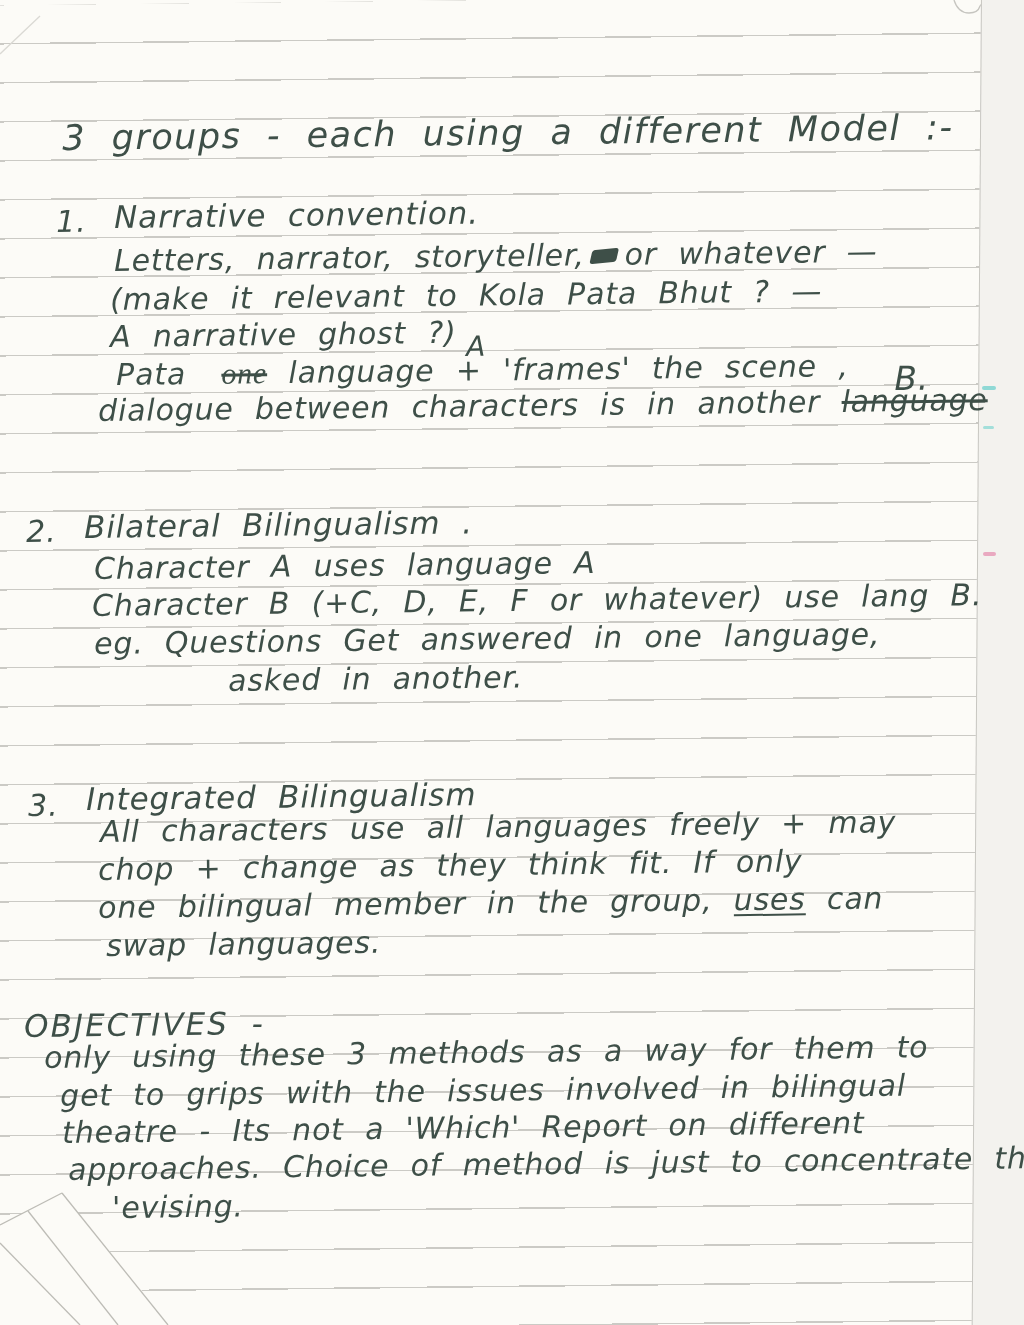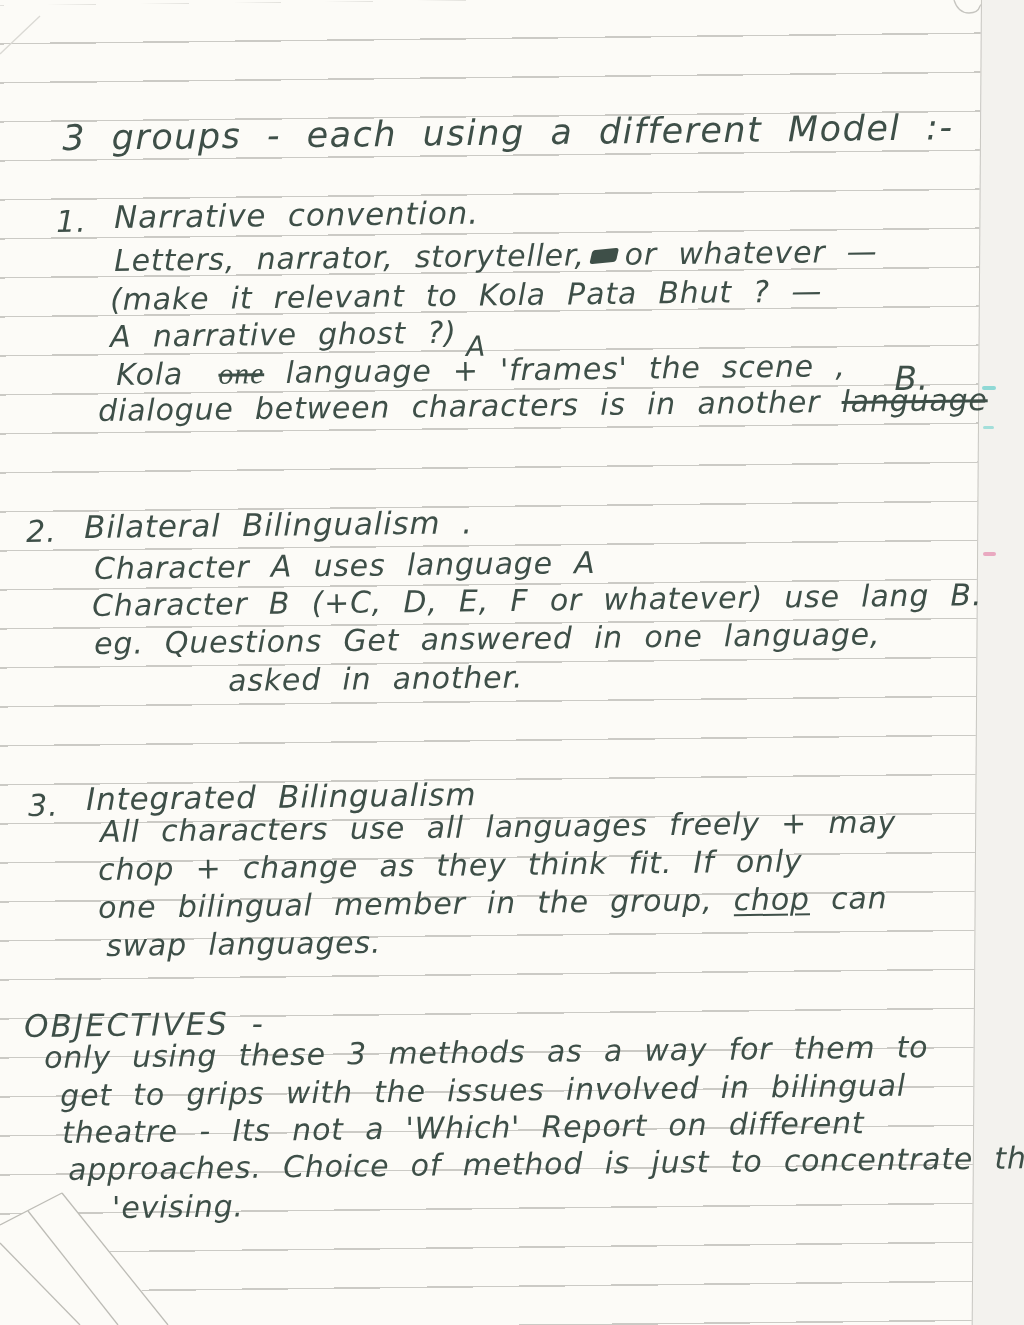--- a/index.html
+++ b/index.html
@@ -98,21 +98,21 @@
     <span>Letters, narrator, storyteller,</span><span class="scrib"></span><span>or whatever —</span>
   </div>
 
   <div class="hw" style="left:110px;top:282px;">(make it relevant to Kola Pata Bhut ? —</div>
 
   <div class="hw" style="left:110px;top:319px;">A narrative ghost ?)</div>
 
   <div class="hw sup" style="left:466px;top:330px;">A</div>
 
   <div class="hw" style="left:116px;top:357px;">
-    <span>Kola</span>
+    <span>Pata</span>
     <span class="xout" style="margin-left:14px;font-family:Liberation Serif, serif;">one</span>
     <span>language</span>
     <span>+ 'frames' the scene ,</span>
   </div>
 
   <div class="hw" style="left:894px;top:359px;font-size:33px;">B.</div>
 
   <div class="hw" style="left:98px;top:393px;">
     <span>dialogue between characters is in another</span>
     <span class="xout">language</span>
@@ -124,21 +124,21 @@
   <div class="hw" style="left:92px;top:588px;">Character B (+C, D, E, F or whatever) use lang B.</div>
   <div class="hw" style="left:94px;top:626px;">eg. Questions Get answered in one language,</div>
   <div class="hw" style="left:228px;top:663px;">asked in another.</div>
 
   <div class="hw" style="left:28px;top:788px;">3.</div>
   <div class="hw heading" style="left:86px;top:781px;">Integrated Bilingualism</div>
   <div class="hw" style="left:100px;top:814px;">All characters use all languages freely + may</div>
   <div class="hw" style="left:98px;top:852px;">chop + change as they think fit. If only</div>
   <div class="hw" style="left:98px;top:890px;">
     <span>one bilingual member in the group,</span>
-    <span class="ul">chop</span>
+    <span class="ul">uses</span>
     <span>can</span>
   </div>
   <div class="hw" style="left:106px;top:928px;">swap languages.</div>
 
   <div class="hw heading caps" style="left:24px;top:1008px;">OBJECTIVES -</div>
   <div class="hw" style="left:44px;top:1040px;">only using these 3 methods as a way for them to</div>
   <div class="hw" style="left:60px;top:1078px;">get to grips with the issues involved in bilingual</div>
   <div class="hw" style="left:62px;top:1115px;">theatre - Its not a 'Which' Report on different</div>
   <div class="hw" style="left:68px;top:1152px;">approaches. Choice of method is just to concentrate their</div>
   <div class="hw" style="left:112px;top:1190px;">'evising.</div>

